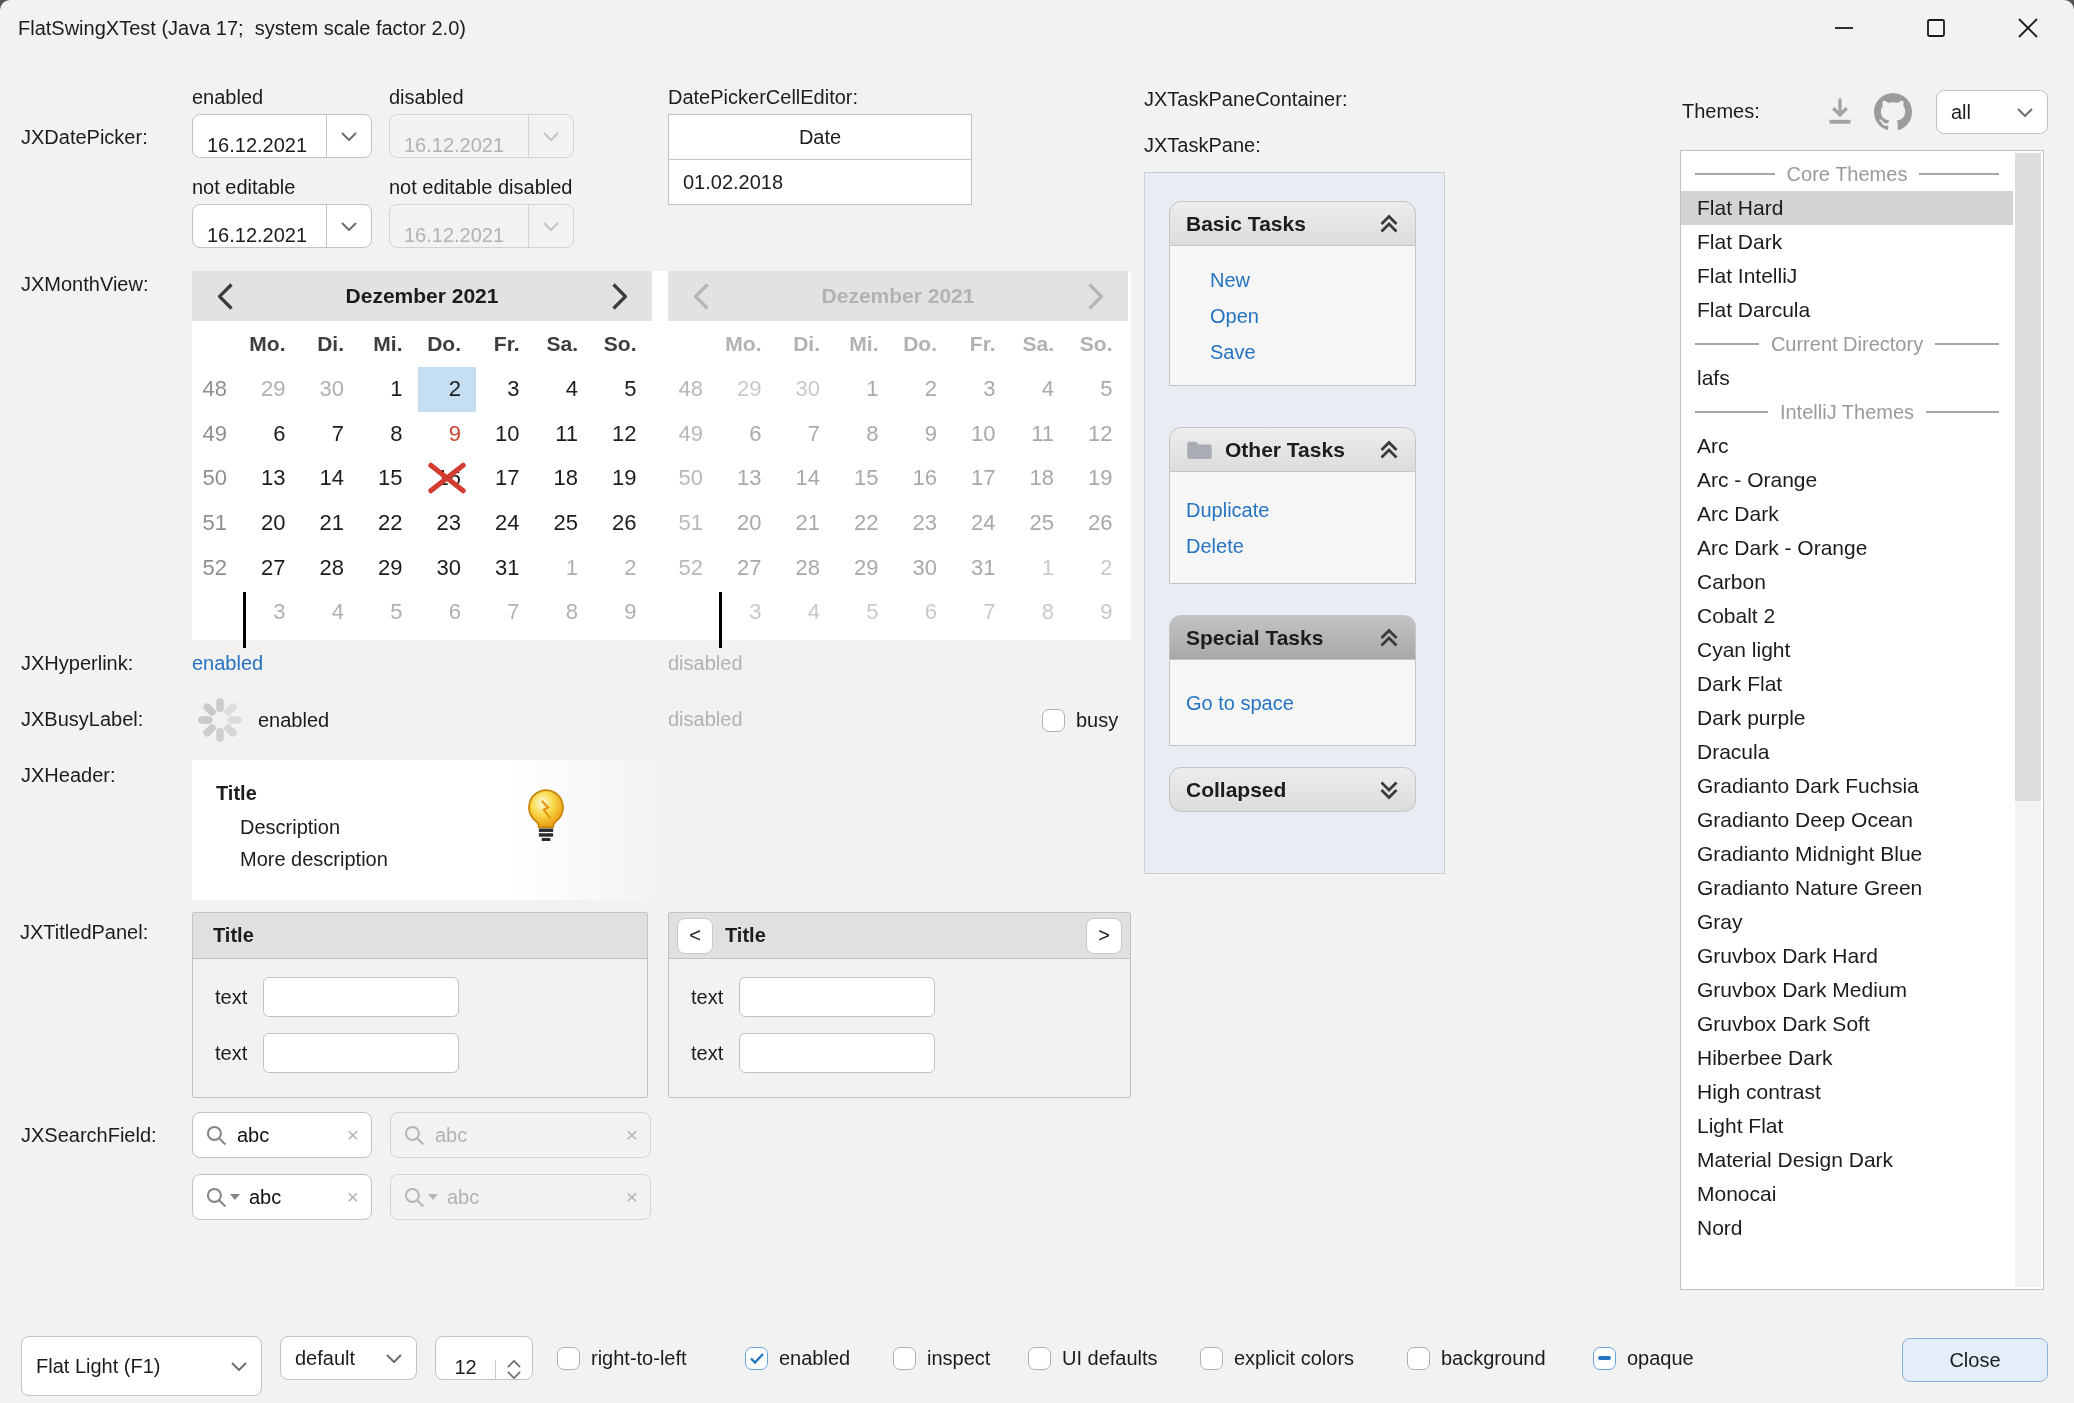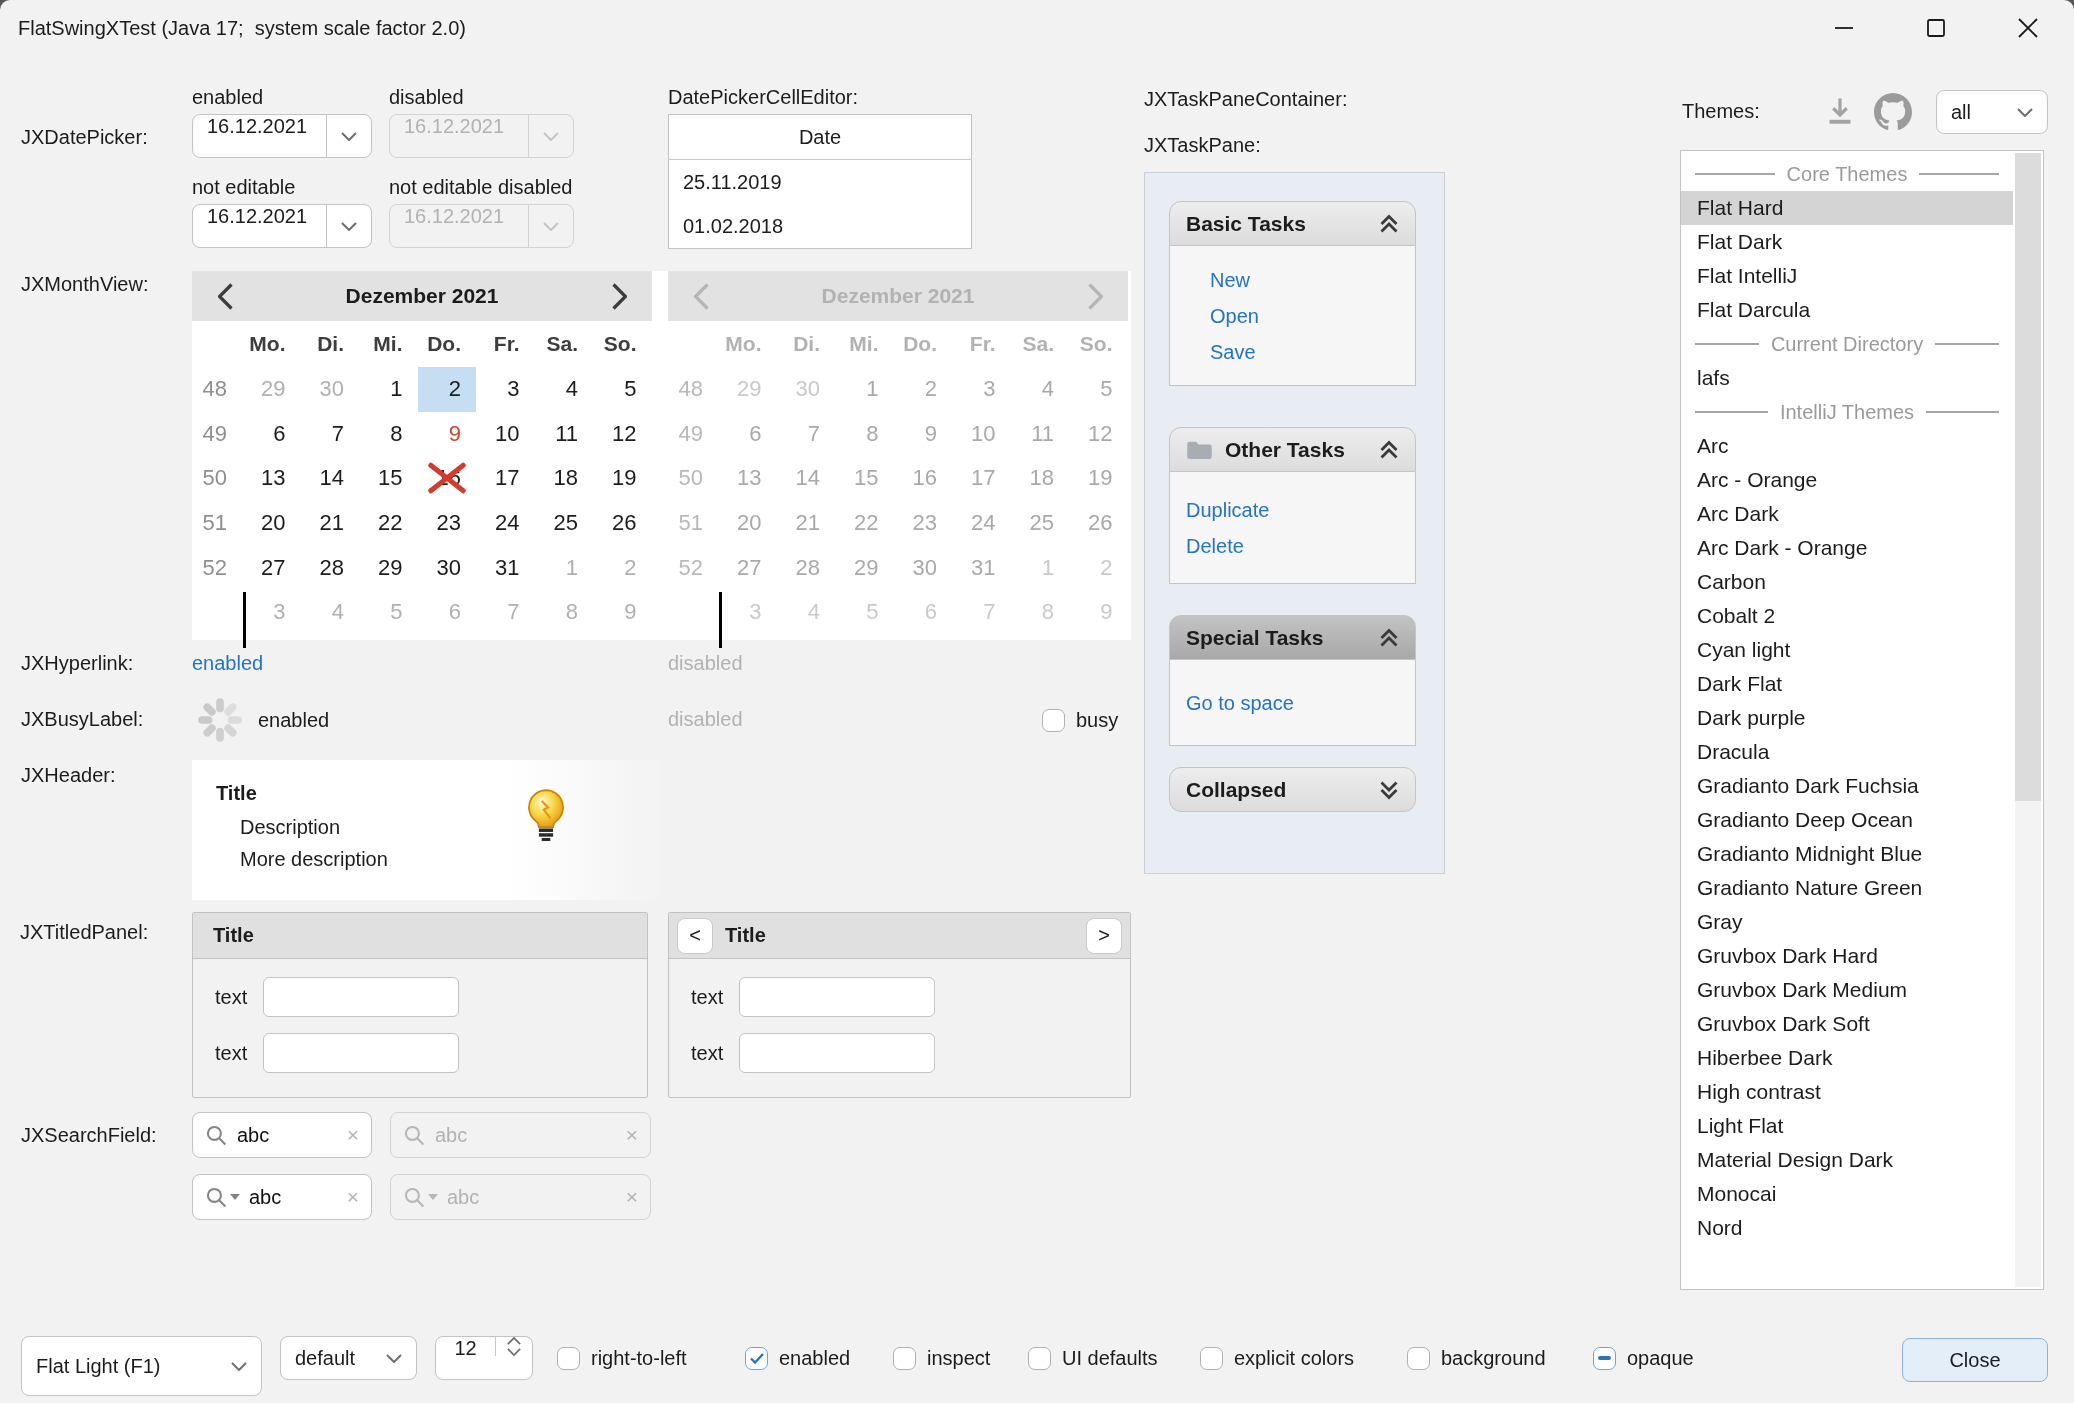--- a/index.html
+++ b/index.html
@@ -10,21 +10,21 @@
   .lbl{color:#1c1c1c;}
 
   
   .titlebar{position:absolute;left:0;top:0;right:0;height:56px;}
   .title-text{position:absolute;left:18px;top:0;line-height:56px;font-size:20px;white-space:pre;}
   .win-btns{position:absolute;right:0;top:0;display:flex;}
   .win-btn{width:92px;height:56px;display:flex;align-items:center;justify-content:center;}
 
   
   .field{background:#fff;border:1px solid #c2c2c2;border-radius:8px;box-sizing:border-box;
-         display:flex;align-items:flex-start;}
+         display:flex;align-items:flex-end;}
   .field .val{padding-left:14px;flex:1;}
   .field.disabled{background:#f2f2f2;border-color:#d2d2d2;color:#b2b2b2;}
   .dp-btn{width:44px;align-self:stretch;border-left:1px solid #c2c2c2;display:flex;
           align-items:center;justify-content:center;}
   .field.disabled .dp-btn{border-left-color:#d2d2d2;}
   .chev{width:16px;height:9px;}
   .combo{background:#fff;border:1px solid #c2c2c2;border-radius:8px;box-sizing:border-box;
          display:flex;align-items:center;padding-left:14px;}
   .combo .chev{margin-left:auto;margin-right:14px;}
 
@@ -204,21 +204,20 @@
     <span class="dp-btn">
         <svg class="chev" viewBox="0 0 16 9">
           <path d="M1 1 L8 8 L15 1" fill="none" stroke="#c4c4c4" stroke-width="2"></path>
         </svg>
       </span>
   </div>
 
   <div class="abs lbl" style="left:668px;top:86px;">DatePickerCellEditor:</div>
   <div class="abs dp-table" style="left:668px;top:114px;width:304px;">
     <div class="th">Date</div>
-    <div class="td">25.11.2019</div>
     <div class="td">01.02.2018</div>
   </div>
 
   <div class="abs cal-underlay" style="left:192px;top:271px;width:939px;height:369px;"></div>
   <div class="cal" id="cal-enabled" style="left:192px;top:271px;">
       <div class="cal-header">
         <span class="cal-nav">
           <svg viewBox="0 0 10 18" width="15" height="27">
             <path d="M9 1 L1 9 L9 17" fill="none" stroke="#3c3c3c" stroke-width="2.2"></path>
           </svg>

